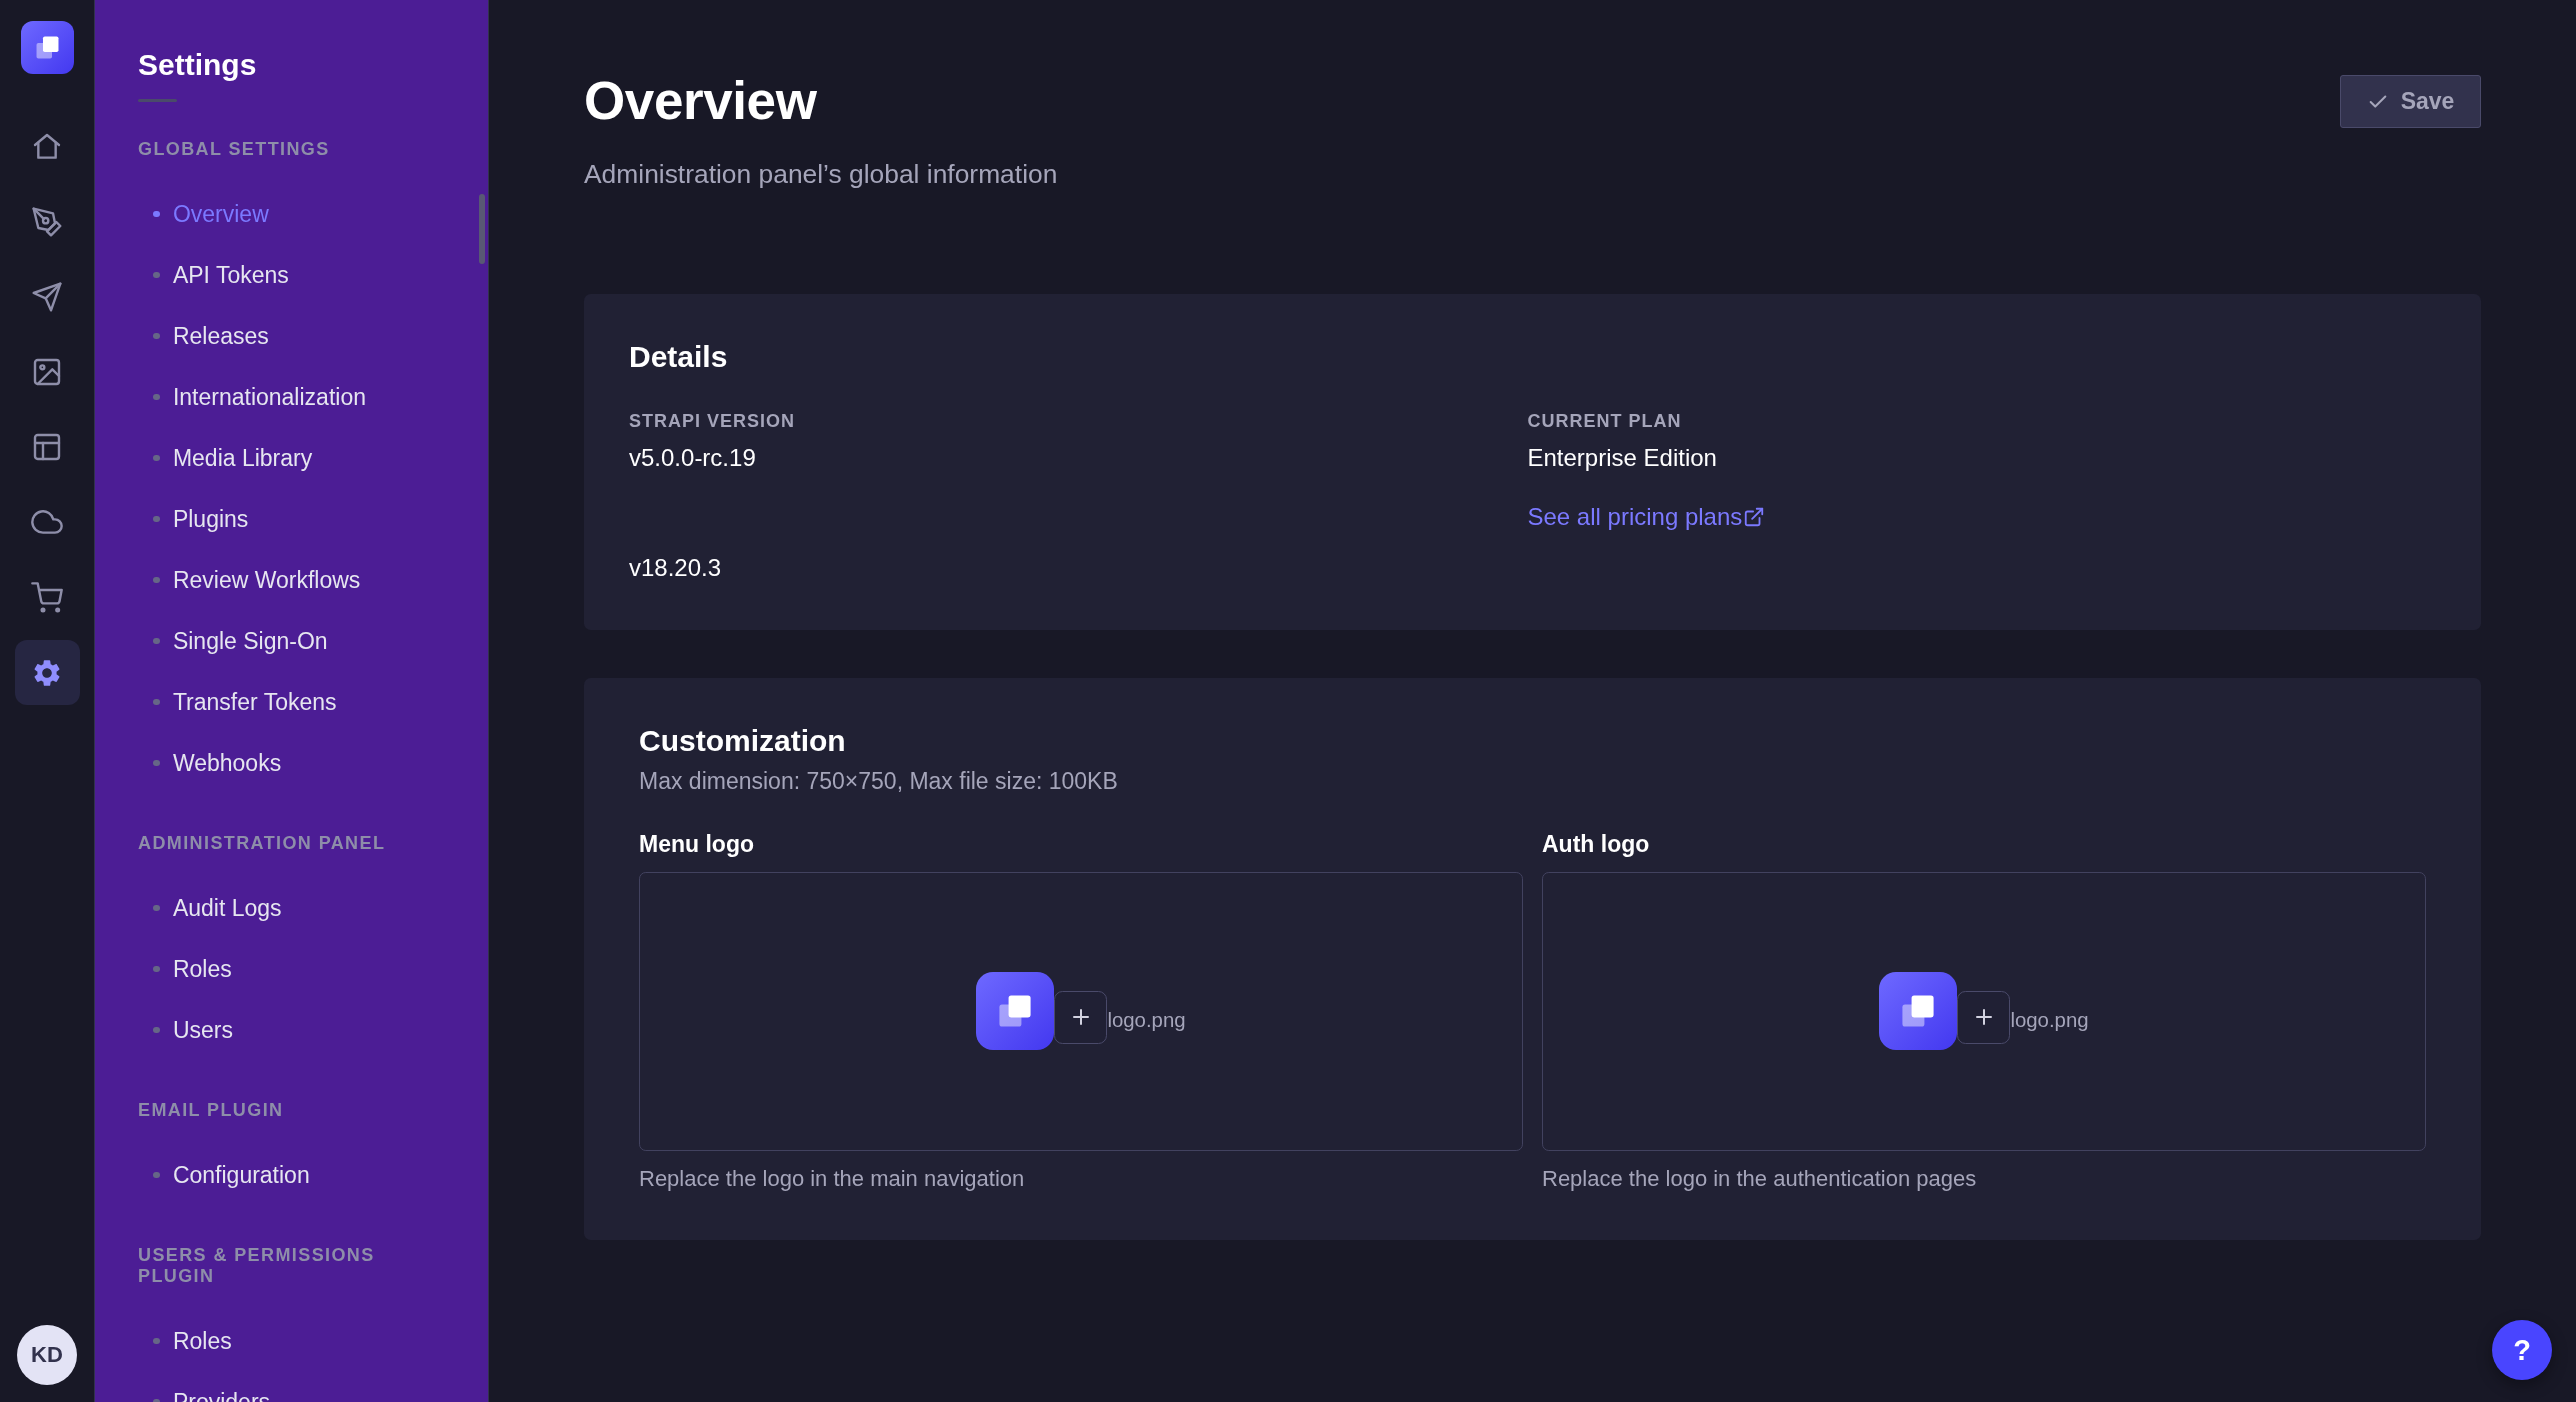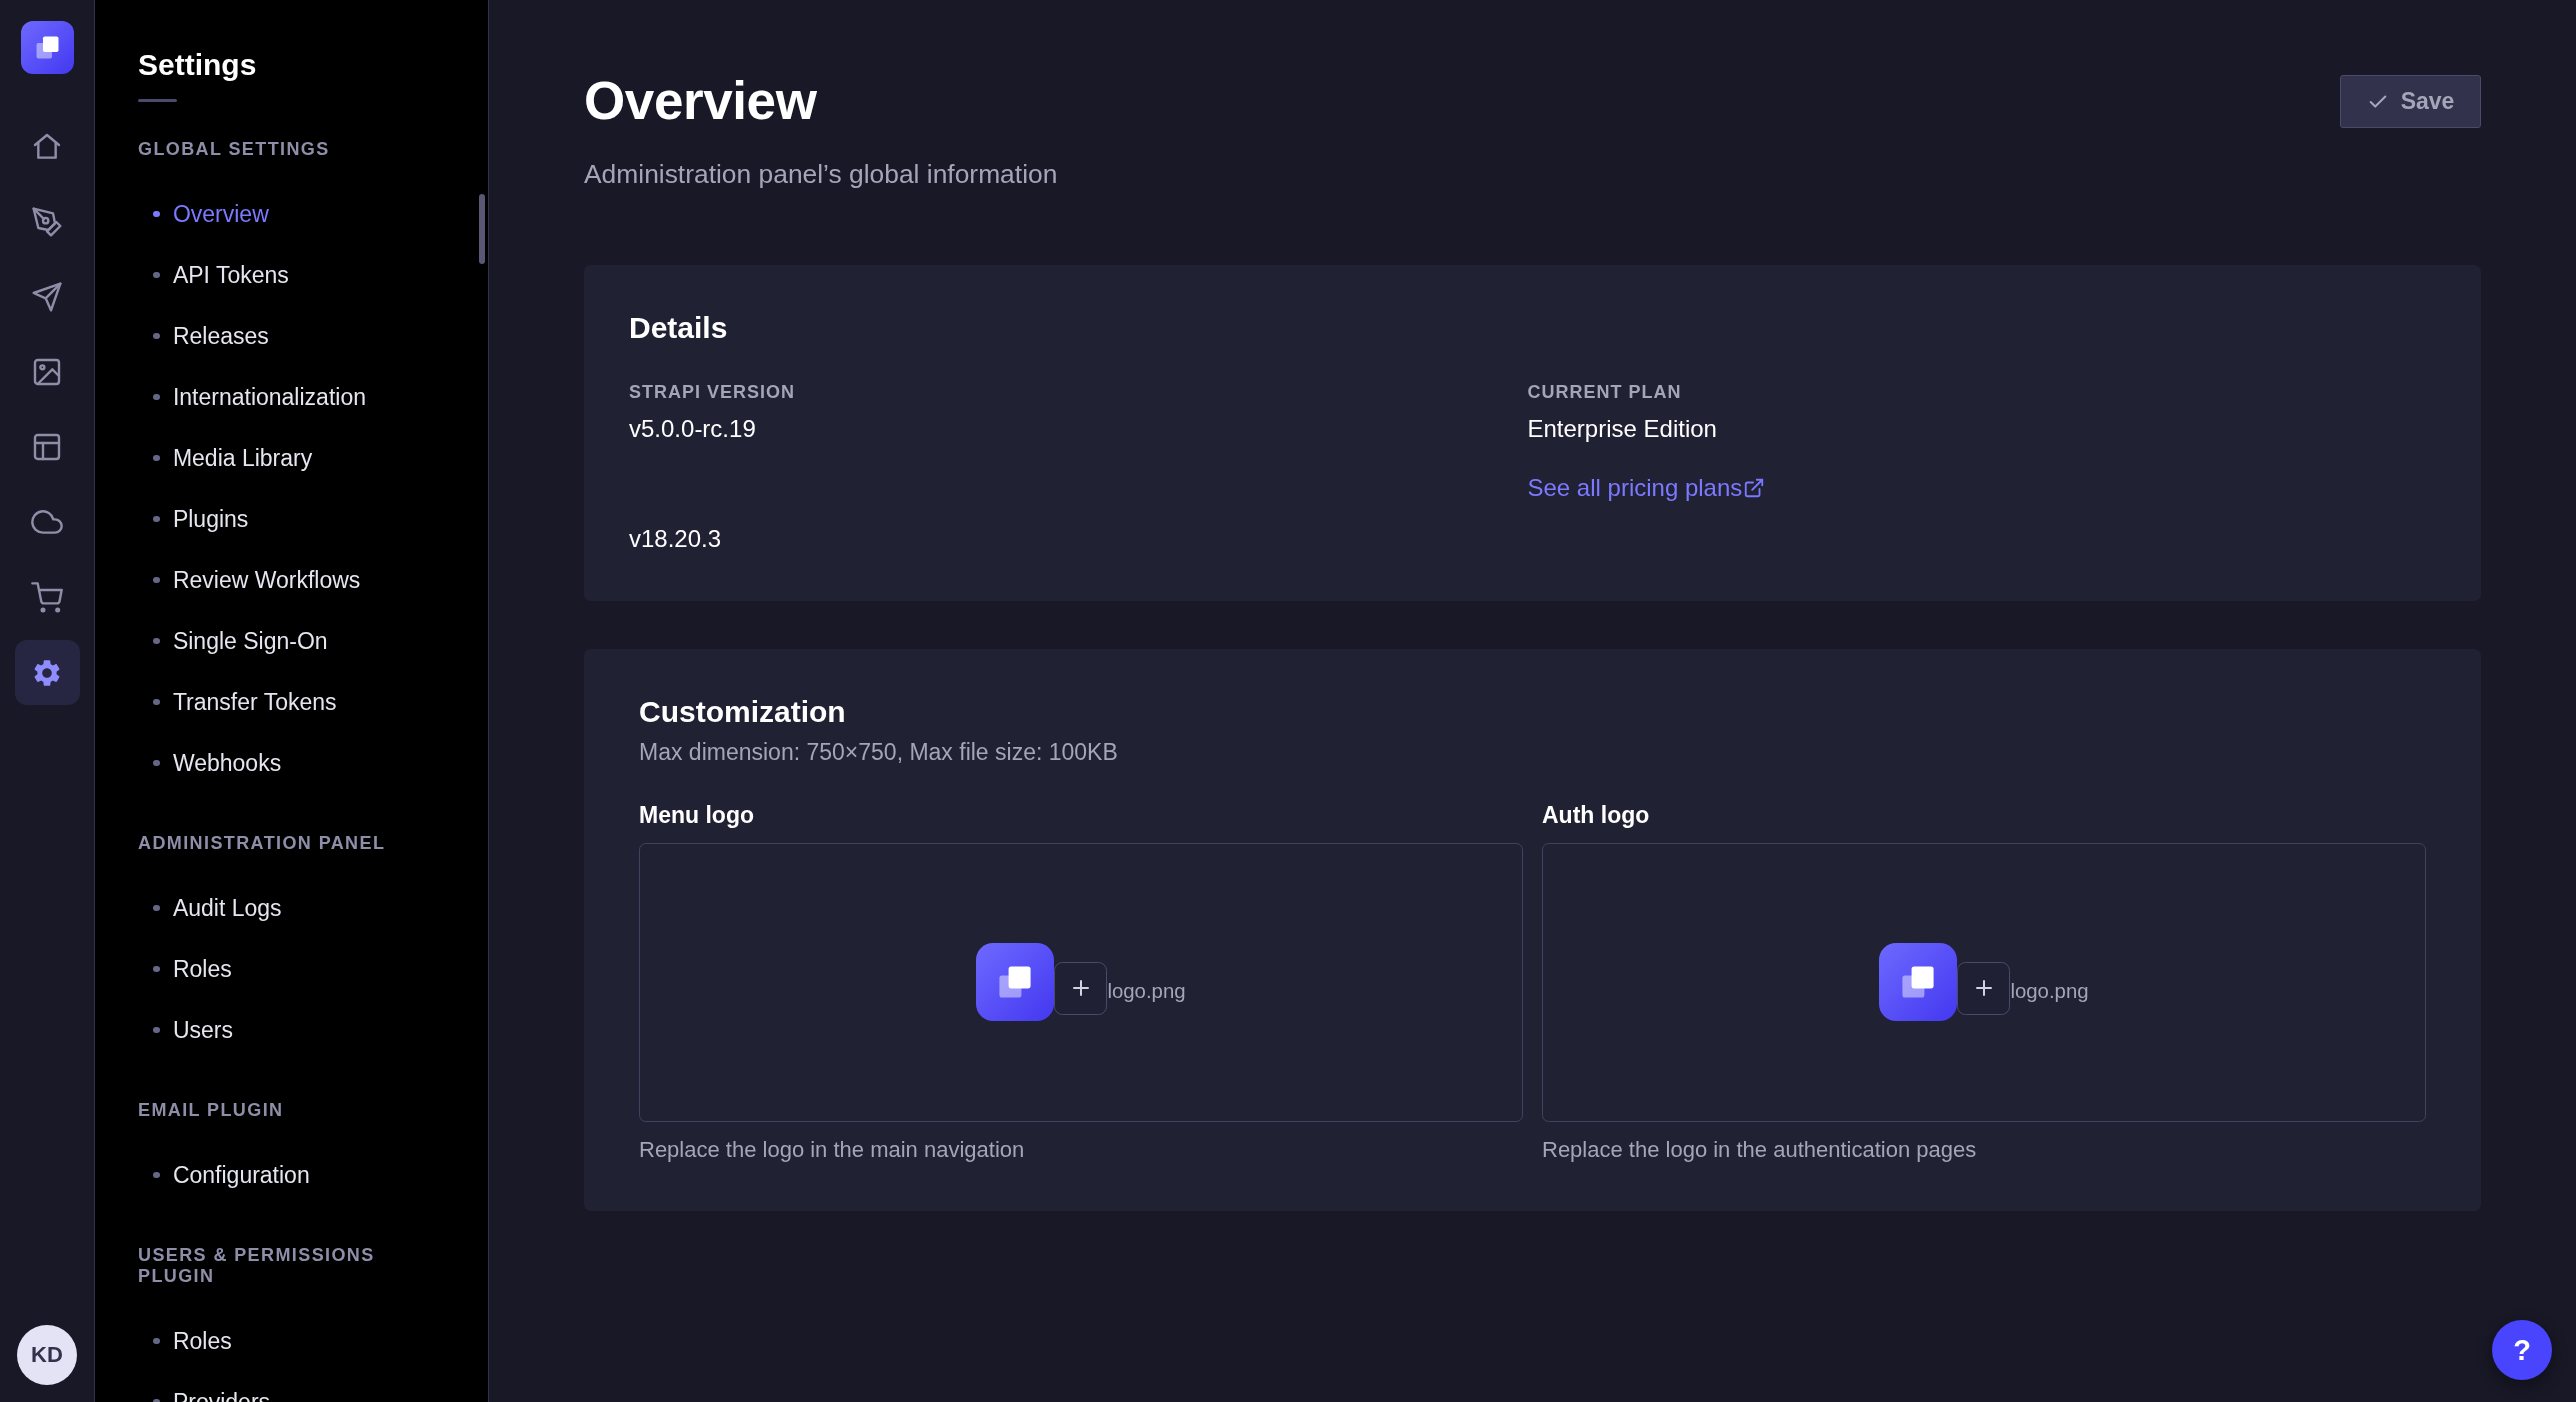--- a/index.html
+++ b/index.html
@@ -10,42 +10,42 @@
   
   .mini-sidebar { flex:0 0 95px; width:95px; border-right:1.7px solid #32324d; display:flex; flex-direction:column; align-items:center; padding:21px 0 17px; background:#181826; }
   .logo-btn { width:53px; height:53px; border-radius:12px; border:none; cursor:pointer; background:linear-gradient(135deg,#6e69ff,#4338f0); display:flex; align-items:center; justify-content:center; }
   .mini-nav { margin-top:40px; display:flex; flex-direction:column; gap:10.2px; }
   .mini-item { width:65px; height:65px; border-radius:12px; border:none; background:transparent; color:#8e8ea9; display:flex; align-items:center; justify-content:center; cursor:pointer; }
   .mini-item svg { width:32px; height:32px; }
   .mini-item.active { background:#262642; color:#8f8dfd; }
   .avatar { margin-top:auto; width:60px; height:60px; border-radius:50%; background:#e3e3f5; color:#32324d; font-weight:700; font-size:22px; display:flex; align-items:center; justify-content:center; cursor:pointer; }
 
   
-  .settings-nav { flex:0 0 394px; width:394px; border-right:1.7px solid #32324d; padding:48px 31px 0 43px; position:relative; background:#000000; }
+  .settings-nav { flex:0 0 394px; width:394px; border-right:1.7px solid #32324d; padding:48px 31px 0 43px; position:relative; background:#4c1d95; }
   .settings-title { font-size:30px; font-weight:700; color:#ffffff; }
   .title-divider { width:39px; height:2.6px; border-radius:1.7px; background:#4a4a6a; margin:17px 0 37px; }
   .nav-section { margin-bottom:39px; }
   .nav-section-label { font-size:18px; font-weight:700; letter-spacing:1.4px; color:#8e8ea9; margin-bottom:24px; text-transform:uppercase; }
   .nav-list { list-style:none; }
   .nav-item { height:61px; display:flex; align-items:center; gap:12.8px; padding-left:15.3px; font-size:23px; color:#e6e6f0; cursor:pointer; border-radius:6.8px; }
   .bullet { width:6.8px; height:6.8px; border-radius:50%; background:#666687; flex:0 0 6.8px; }
   .nav-item.active { color:#7b79ff; }
   .nav-item.active .bullet { background:#7b79ff; }
   .scroll-thumb { position:absolute; top:194px; right:2.6px; width:6px; height:70px; border-radius:3.4px; background:#585874; cursor:pointer; }
 
   
   .main { flex:1; padding:0 95px; position:relative; overflow:hidden; }
   .page-header { margin-top:70px; display:flex; justify-content:space-between; align-items:flex-start; }
   .page-title { font-size:53px; font-weight:700; letter-spacing:-0.4px; color:#ffffff; }
   .page-subtitle { margin-top:28px; font-size:26.4px; color:#a5a5ba; }
   .save-btn { margin-top:5.1px; display:flex; align-items:center; gap:12px; height:53px; padding:0 25.6px; border-radius:3px; background:#32324d; border:1.7px solid #4a4a6a; color:#a5a5ba; font-size:23px; font-weight:600; cursor:pointer; font-family:inherit; }
   .save-btn svg { width:22px; height:22px; }
 
   .card { background:#212134; border-radius:6.8px; padding:46px 55px 48px; }
-  .details-card { margin-top:75px;padding-left:45px; }
+  .details-card { margin-top:104px;padding-left:45px; }
   .card-title { font-size:30px; font-weight:600; color:#ffffff; }
   .details-grid { display:grid; grid-template-columns:1fr 1fr; margin-top:37px; }
   .field-label { font-size:18px; font-weight:700; letter-spacing:1px; color:#a5a5ba; margin-bottom:12px; }
   .field-value { font-size:24px; color:#ffffff; }
   .field + .field { margin-top:82px; }
   .pricing-link { display:inline-flex; align-items:center; gap:1px; margin-top:31px; color:#7b79ff; font-size:24px; font-weight:500; text-decoration:none; cursor:pointer; }
   .pricing-link svg { width:22px; height:22px; }
 
   .customization-card { margin-top:48px; }
   .card-subtitle { margin-top:10.2px; font-size:23px; color:#a5a5ba; }

